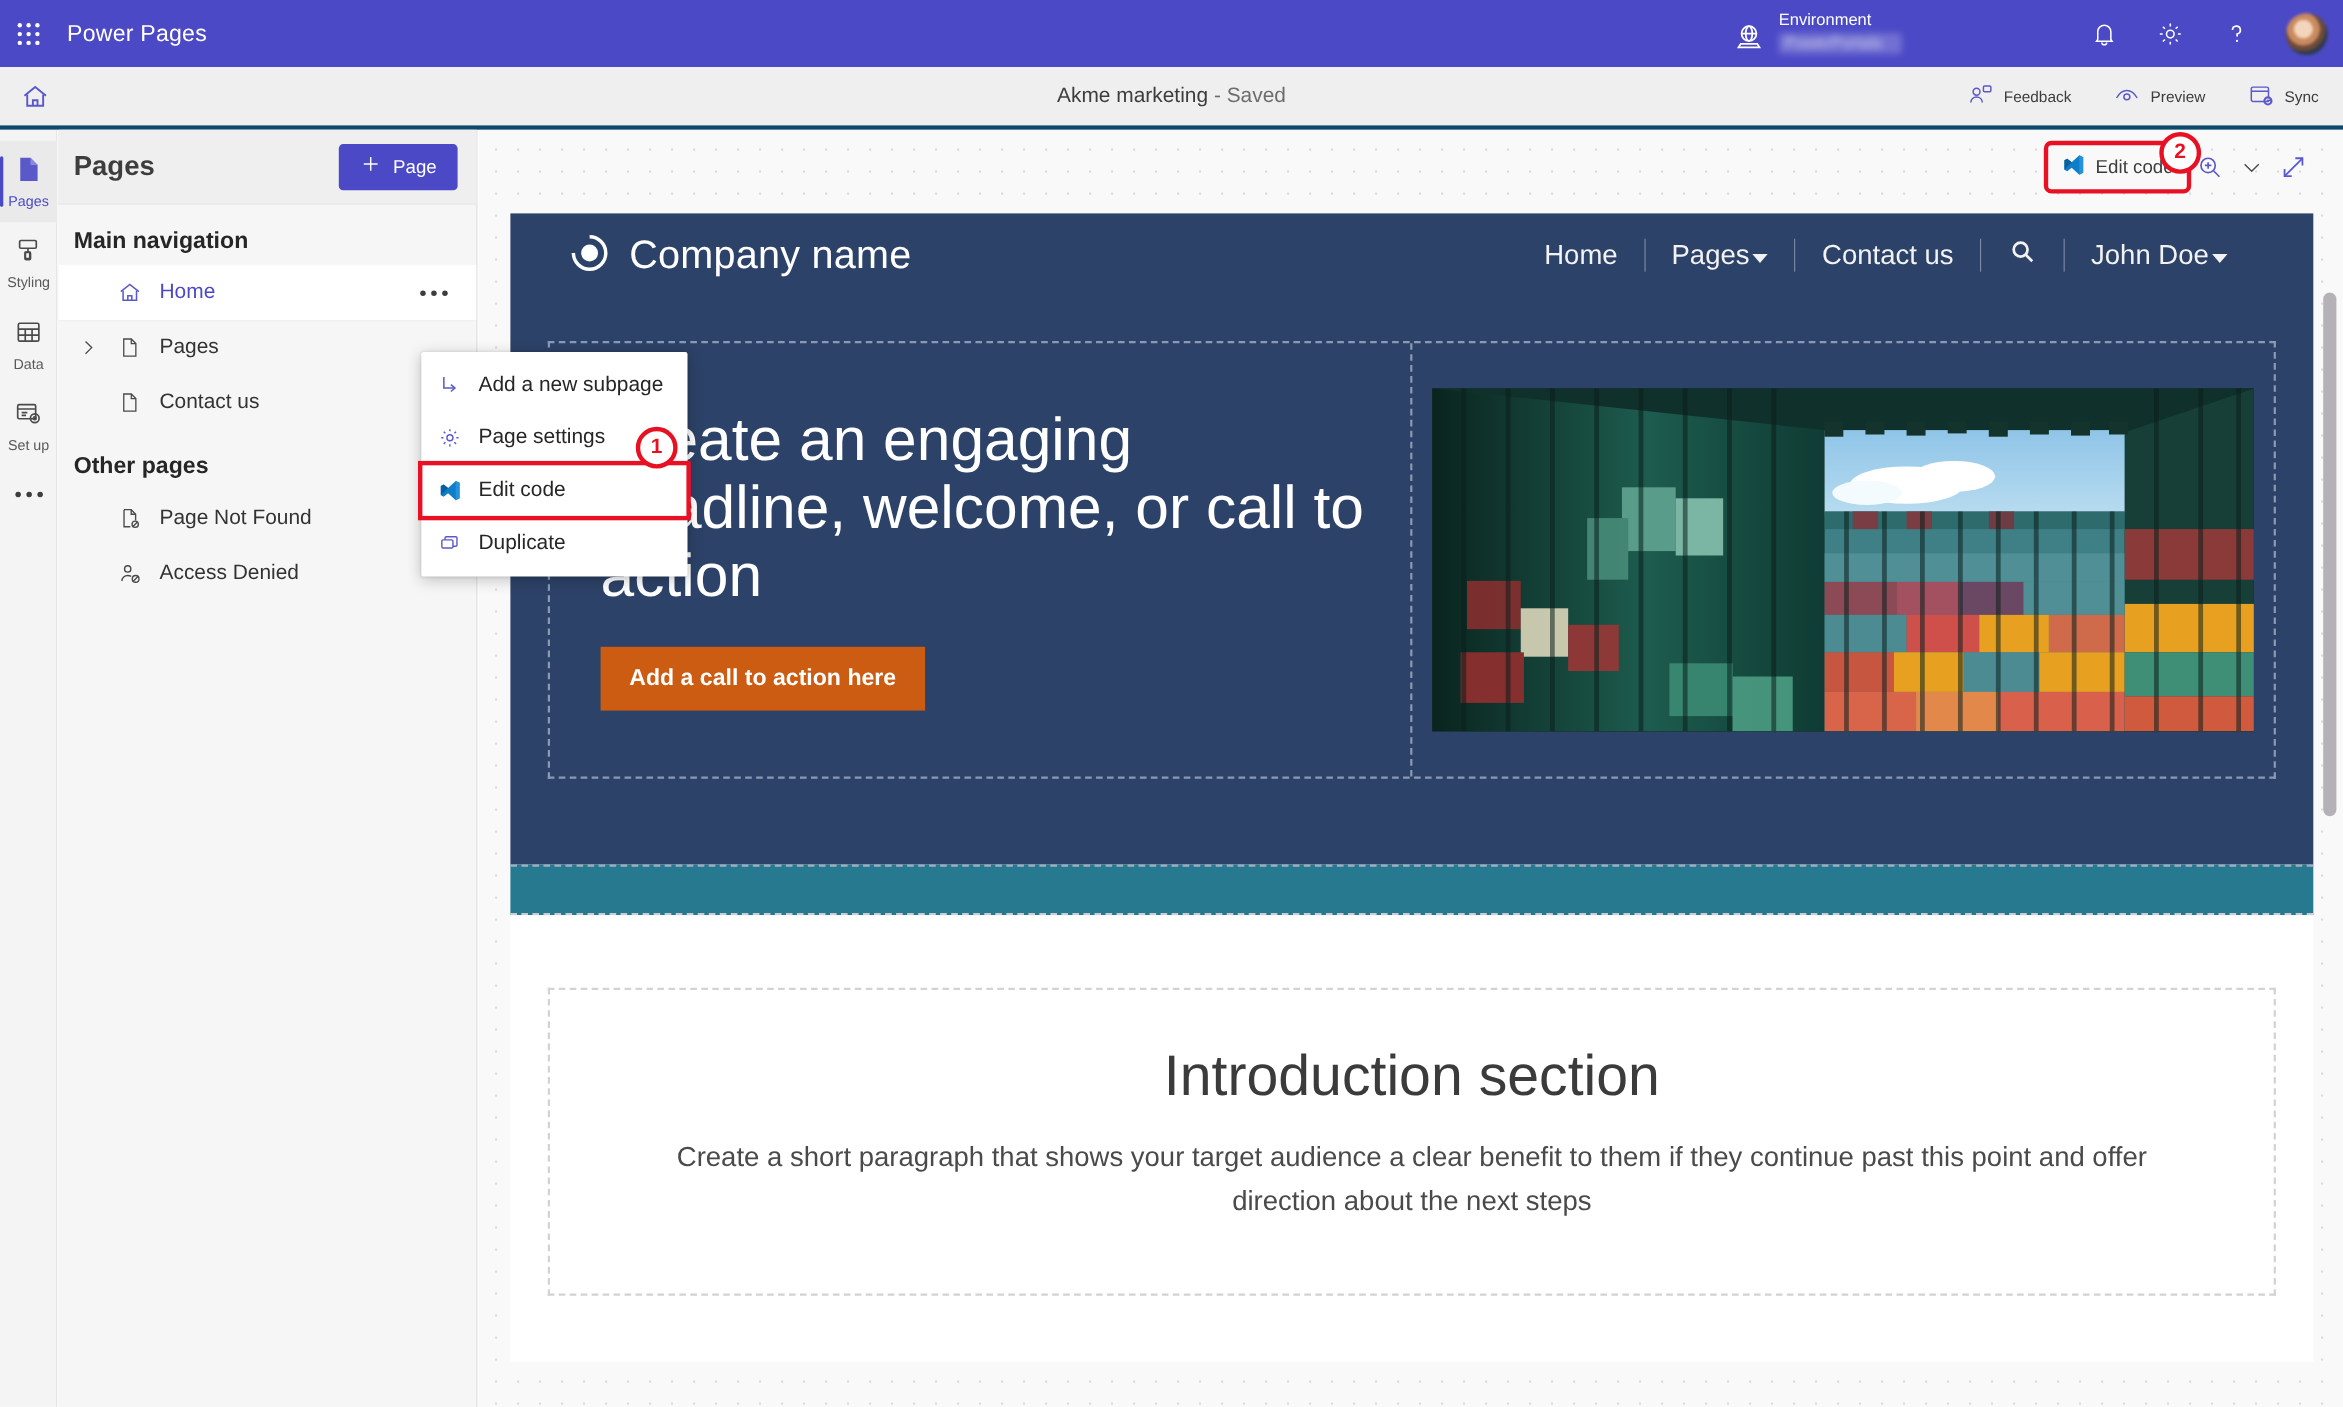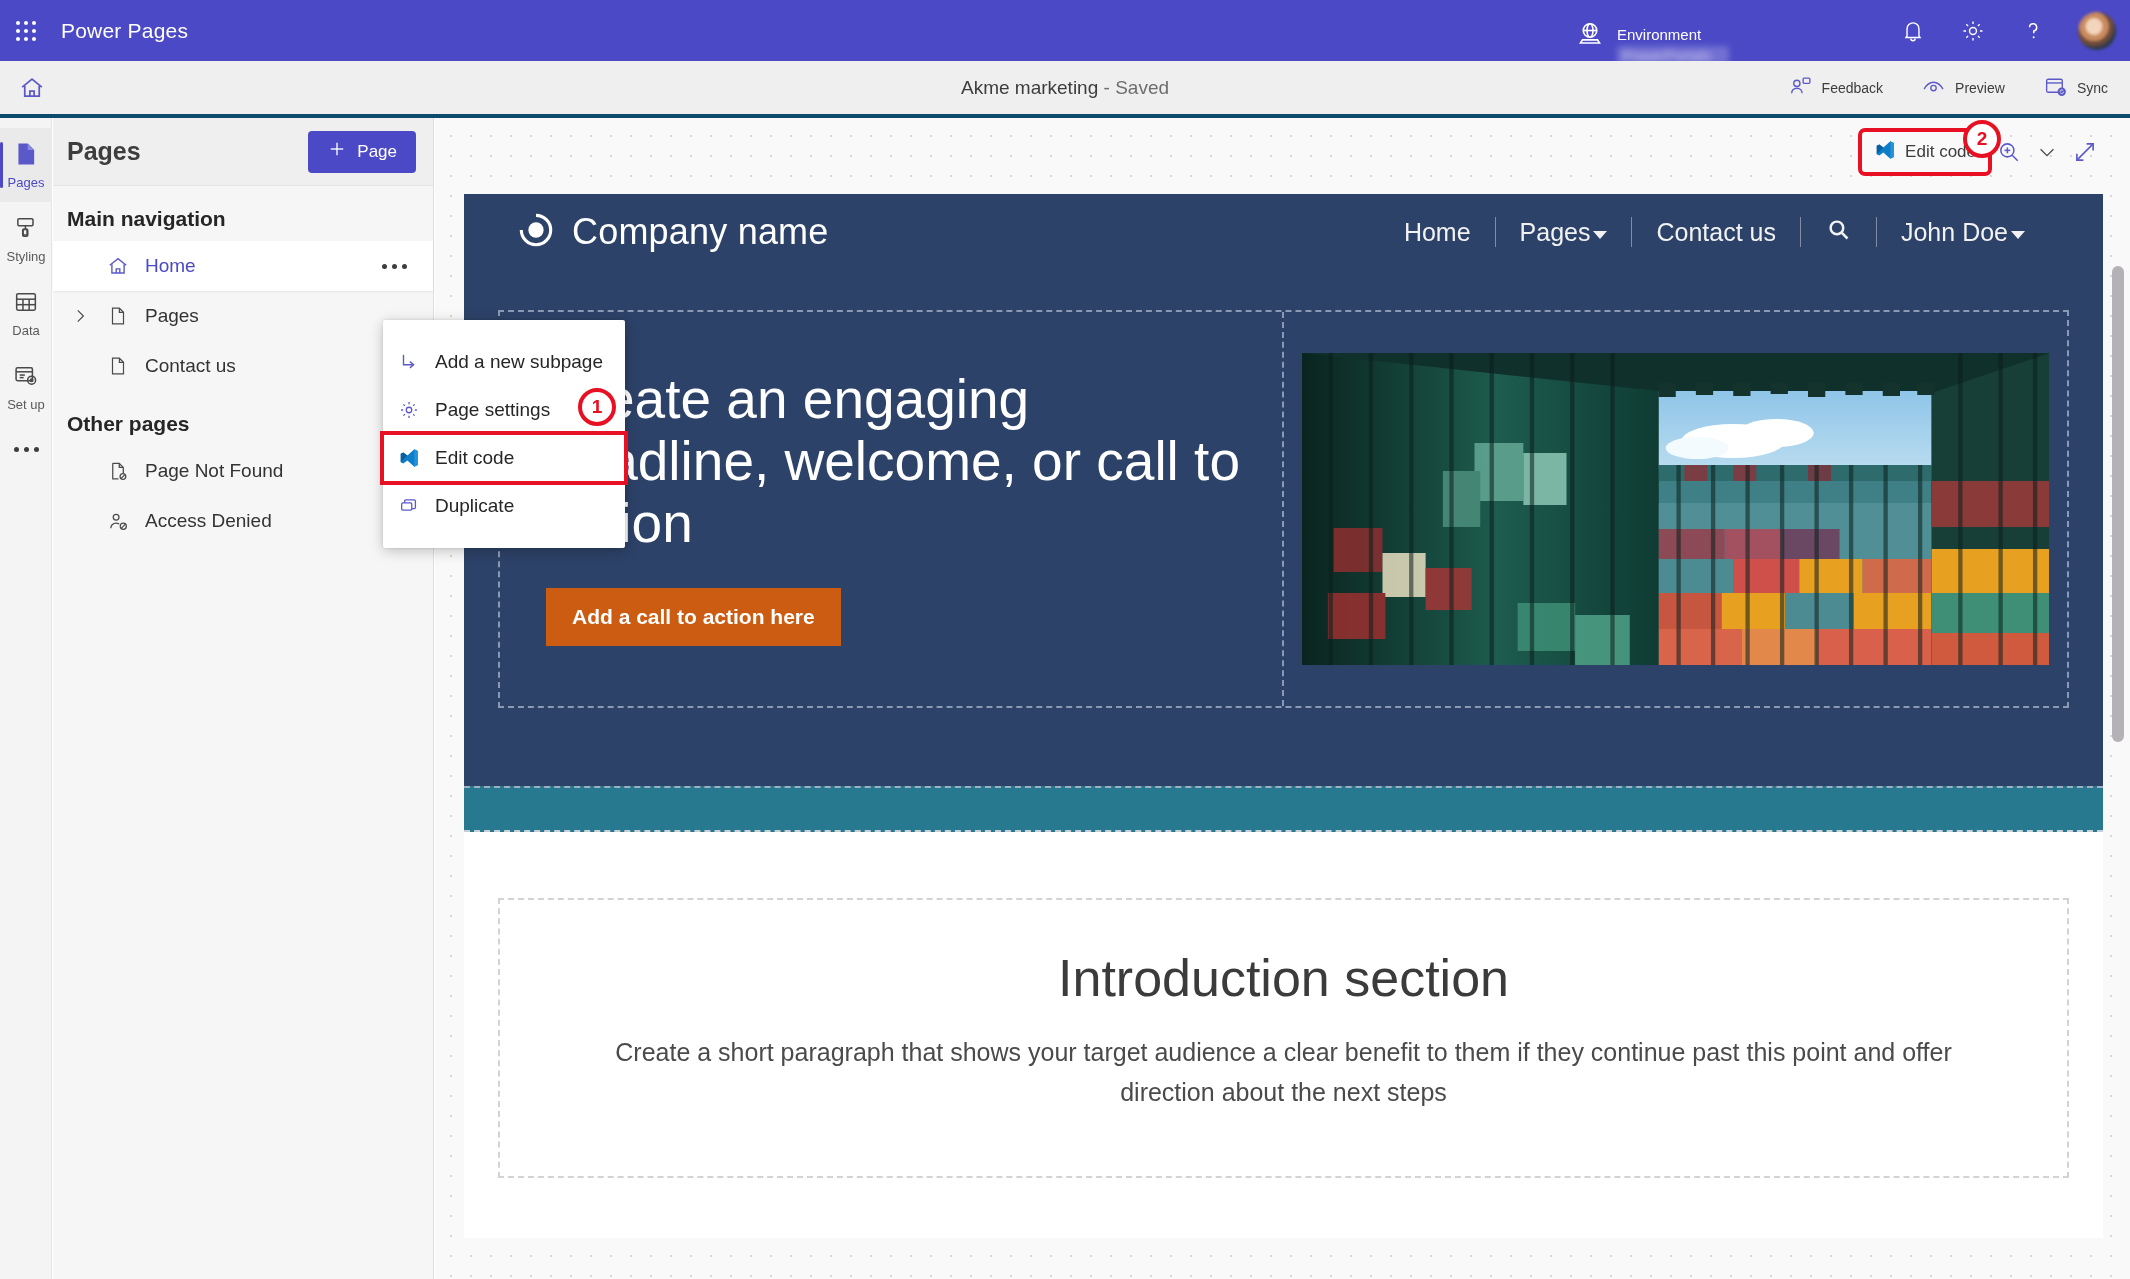--- a/index.html
+++ b/index.html
@@ -17,21 +17,21 @@
     display: flex; align-items: center;
   }
   .waffle { width: 26px; height: 26px; margin-left: 13px; display: grid;
             grid-template-columns: repeat(3, 1fr); grid-template-rows: repeat(3, 1fr);
             gap: 4px; padding: 3px; cursor: pointer; }
   .waffle i { background: #ffffff; border-radius: 50%; display: block; width: 4px; height: 4px; }
   .brand-title { color: #ffffff; font-size: 21px; margin-left: 22px; letter-spacing: .2px; }
 
   .env-wrap { position: absolute; left: 1575px; top: 5px; display: flex; align-items: flex-start; }
   .env-globe { width: 30px; height: 30px; margin-top: 13px; }
-  .env-texts { margin-left: 12px; margin-top: 20px; }
+  .env-texts { margin-left: 12px; margin-top: 4px; }
   .env-label { color: #ffffff; font-size: 15px; line-height: 19px; }
   .env-name {
     color: #c9c7ee; font-size: 15px; line-height: 19px; margin-top: 2px;
     background: rgba(255,255,255,.22); border-radius: 3px; padding: 0 5px;
     filter: blur(3.4px); display: inline-block; min-width: 112px;
   }
 
   .brand-right { position: absolute; right: 14px; top: 0; height: 61px;
                  display: flex; align-items: center; gap: 30px; }
   .bicon { width: 30px; height: 30px; display: flex; align-items: center;
@@ -97,21 +97,21 @@
   .tree-row .lbl { margin-left: 10px; }
   .tree-row .dots { position:absolute; right: 26px; display:flex; gap:5px; }
   .tree-row .dots i { width:5px; height:5px; border-radius:50%; background:#3d3d3d; display:block; }
   .indent-0 { padding-left: 10px; }
   .indent-1 { padding-left: 44px; }
 
   
   .ctxmenu {
     position: absolute; left: 383px; top: 320px; width: 242px;
     background: #ffffff; box-shadow: 0 3px 14px rgba(0,0,0,.22), 0 0 3px rgba(0,0,0,.12);
-    border-radius: 2px; z-index: 60; padding: 18px 0;
+    border-radius: 2px; z-index: 60; padding: 6px 0;
   }
   .ctx-item { height: 48px; display:flex; align-items:center; gap: 14px;
               padding: 0 14px; font-size: 19px; color:#262626; cursor:pointer; }
   .ctx-icon { width: 24px; display:flex; align-items:center; justify-content:center; }
   .ctx-item.highlight { outline: 4px solid #e81123; outline-offset: -1px; position: relative; }
 
   
   .callout { position:absolute; width: 38px; height: 38px; border-radius: 50%;
              background:#ffffff; border: 4px solid #e81123; color:#e81123;
              font-size: 19px; font-weight: 700; display:flex; align-items:center;

